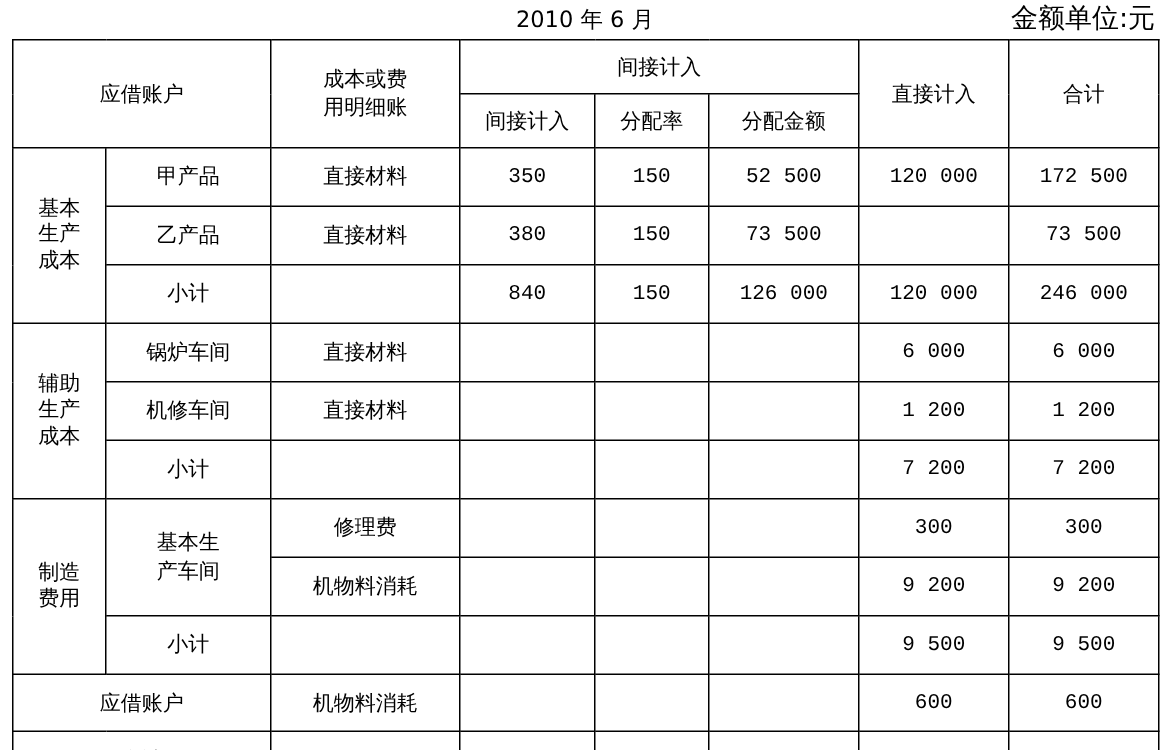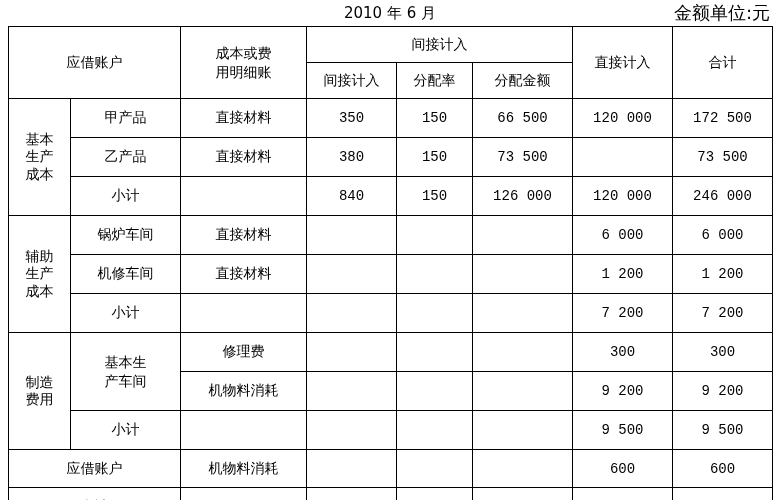--- a/index.html
+++ b/index.html
@@ -99,21 +99,21 @@
       </tr>
     </thead>
     <tbody>
 
       <tr class="rowh">
         <td rowspan="3" class="grp">基本<br>生产<br>成本</td>
         <td>甲产品</td>
         <td>直接材料</td>
         <td class="num">350</td>
         <td class="num">150</td>
-        <td class="num">66 500</td>
+        <td class="num">52 500</td>
         <td class="num">120 000</td>
         <td class="num">172 500</td>
       </tr>
       <tr class="rowh">
         <td>乙产品</td>
         <td>直接材料</td>
         <td class="num">380</td>
         <td class="num">150</td>
         <td class="num">73 500</td>
         <td class="num"></td>

